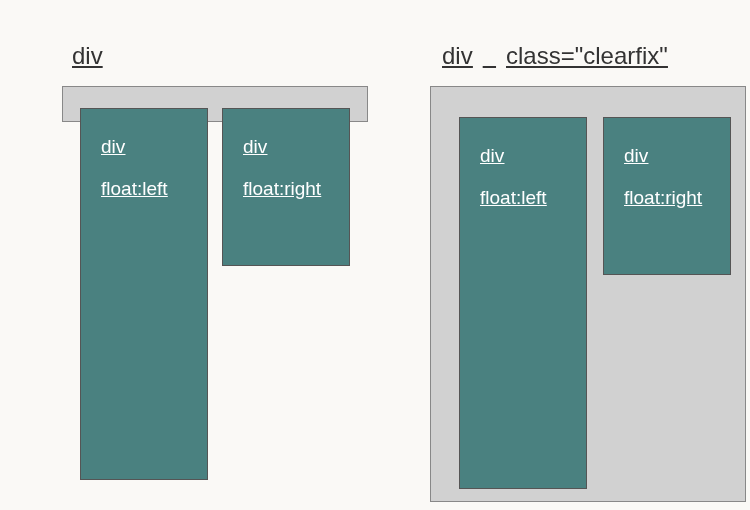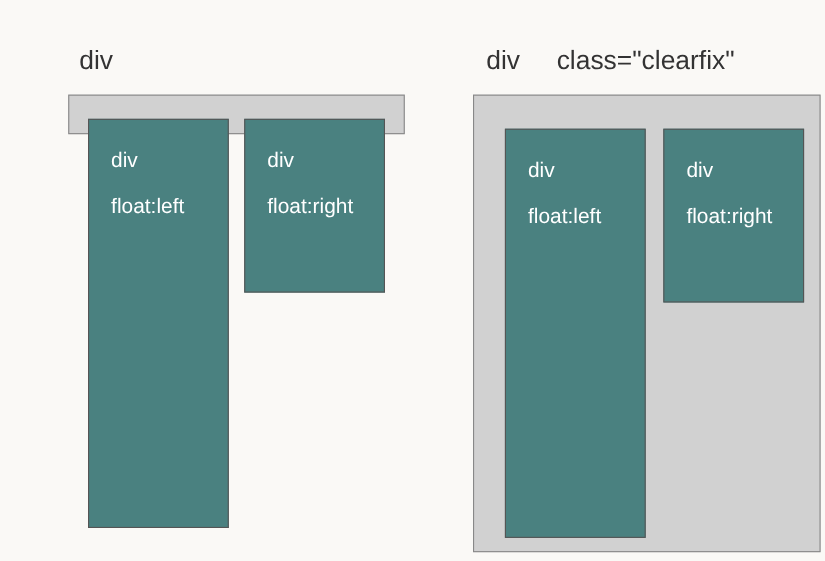--- a/index.html
+++ b/index.html
@@ -1,18 +1,19 @@
 <!DOCTYPE html>
 <html><head>
   <meta charset="utf-8">
   <style>
     * {
       margin: 10px;
       padding: 0;
       box-sizing: border-box;
+      text-decoration: underline;
     }
     body {
       width: 750px;
       height: 510px;
       background: #faf9f6;
       font-family: Arial, sans-serif;
       position: relative;
     }
     .title {
       position: absolute;

